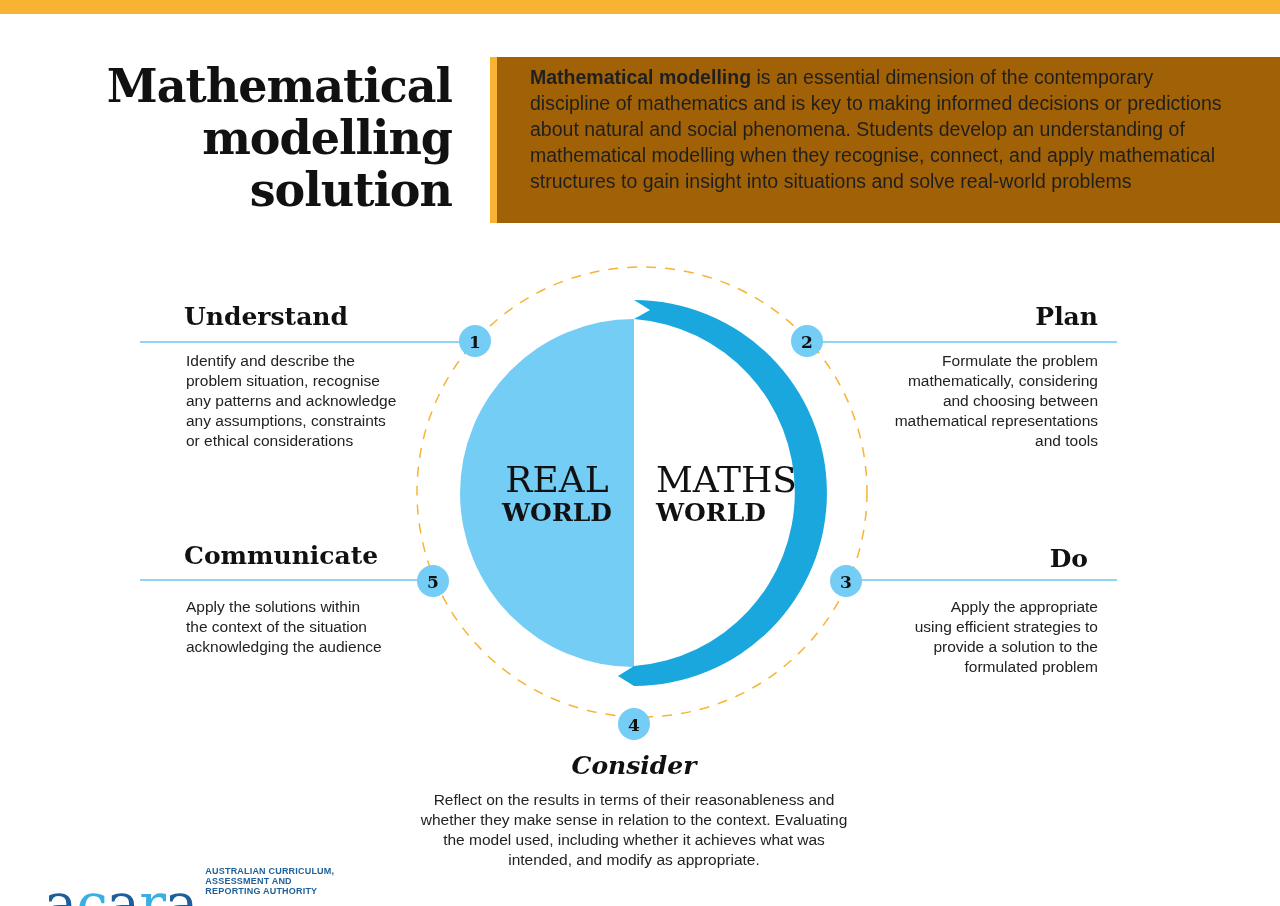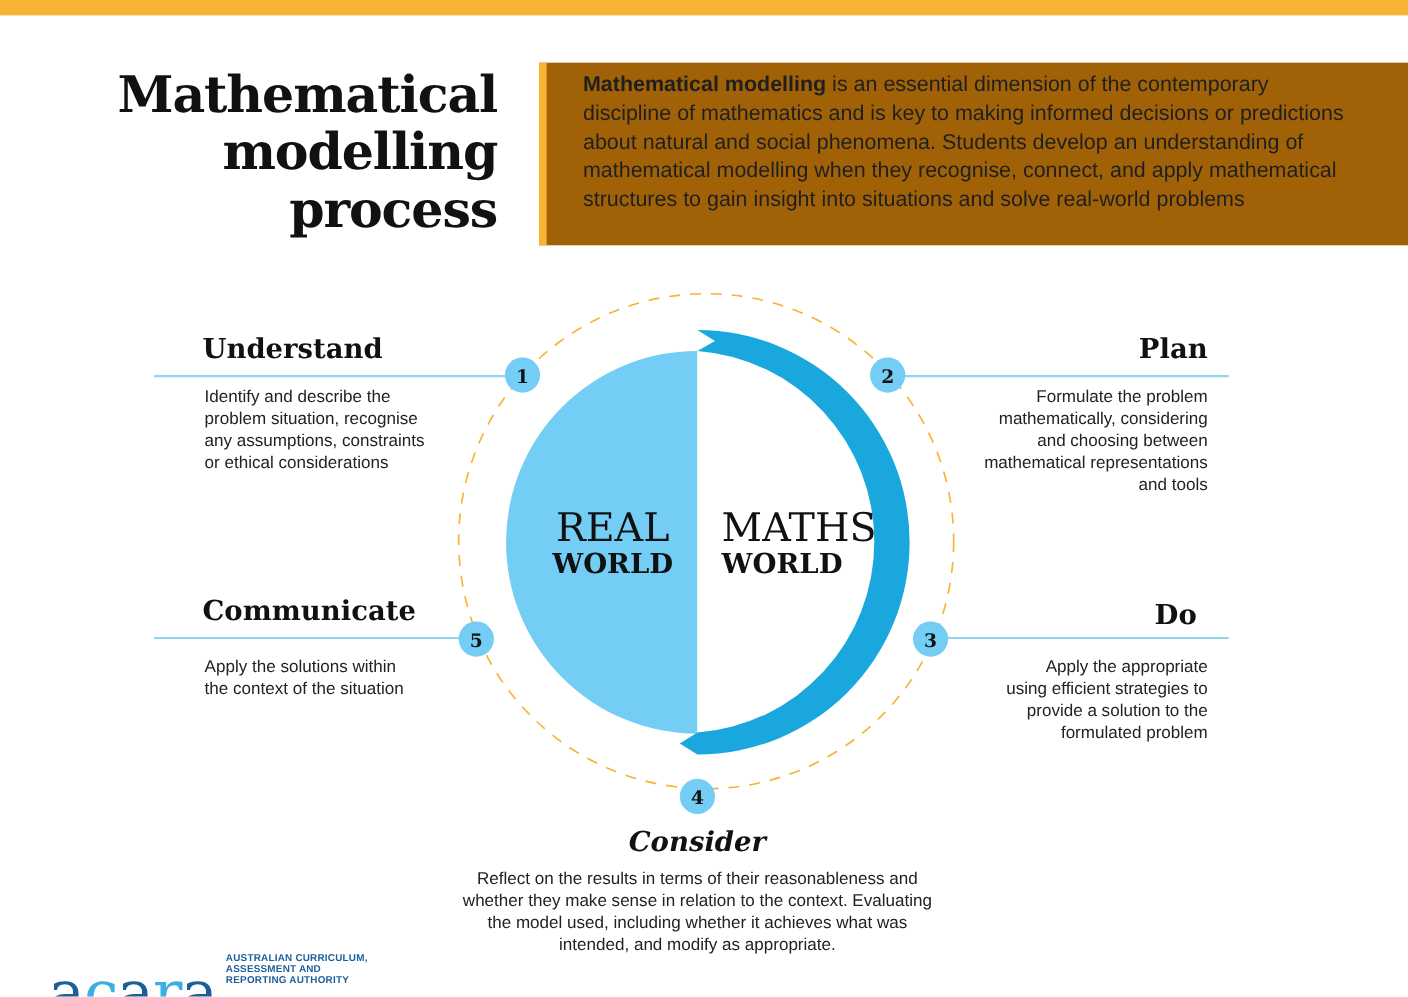--- a/index.html
+++ b/index.html
@@ -26,21 +26,21 @@
   .logo-text{margin-left:8px;font-size:9px;line-height:10px;font-weight:bold;color:#1d5f9a;letter-spacing:0.2px;}
 </style>
 </head>
 <body>
 
 <div class="topbar"></div>
 
 <div class="title">
   <div>Mathematical</div>
   <div>modelling</div>
-  <div>process</div>
+  <div>solution</div>
 </div>
 
 <div class="intro">
   <div class="accent"></div>
   <p><b>Mathematical modelling</b><span> is an essential dimension of the contemporary discipline of mathematics and is key to making informed decisions or predictions about natural and social phenomena. Students develop an understanding of mathematical modelling when they recognise, connect, and apply mathematical structures to gain insight into situations and solve real-world problems</span></p>
 </div>
 
 <svg class="diagram" width="1280" height="906" viewBox="0 0 1280 906">
 
   <line x1="140" y1="342" x2="460" y2="342" stroke="#8fd6f2" stroke-width="2"></line>
@@ -80,20 +80,21 @@
   <g>
     <circle cx="433" cy="581" r="16" fill="#73cdf4"></circle>
     <text x="433" y="588" text-anchor="middle" class="badge-num">5</text>
   </g>
 </svg>
 
 <div class="stage-head left" style="left:140px;top:302px;">Understand</div>
 <div class="stage-text left" style="left:142px;top:351px;width:300px;">
   <div>Identify and describe the</div>
   <div>problem situation, recognise</div>
+  <div>any patterns and acknowledge</div>
   <div>any assumptions, constraints</div>
   <div>or ethical considerations</div>
 </div>
 
 <div class="stage-head right" style="right:182px;top:302px;">Plan</div>
 <div class="stage-text right" style="right:182px;top:351px;width:300px;">
   <div>Formulate the problem</div>
   <div>mathematically, considering</div>
   <div>and choosing between</div>
   <div>mathematical representations</div>
@@ -113,20 +114,21 @@
   <div>Reflect on the results in terms of their reasonableness and</div>
   <div>whether they make sense in relation to the context. Evaluating</div>
   <div>the model used, including whether it achieves what was</div>
   <div>intended, and modify as appropriate.</div>
 </div>
 
 <div class="stage-head left" style="left:140px;top:541px;">Communicate</div>
 <div class="stage-text left" style="left:142px;top:597px;width:300px;">
   <div>Apply the solutions within</div>
   <div>the context of the situation</div>
+  <div>acknowledging the audience</div>
 </div>
 
 <div class="logo">
   <div class="logo-word"><span>a</span><span class="lt">c</span><span>a</span><span class="lt">r</span><span>a</span></div>
   <div class="logo-text">
     <div>AUSTRALIAN CURRICULUM,</div>
     <div>ASSESSMENT AND</div>
     <div>REPORTING AUTHORITY</div>
   </div>
 </div>

